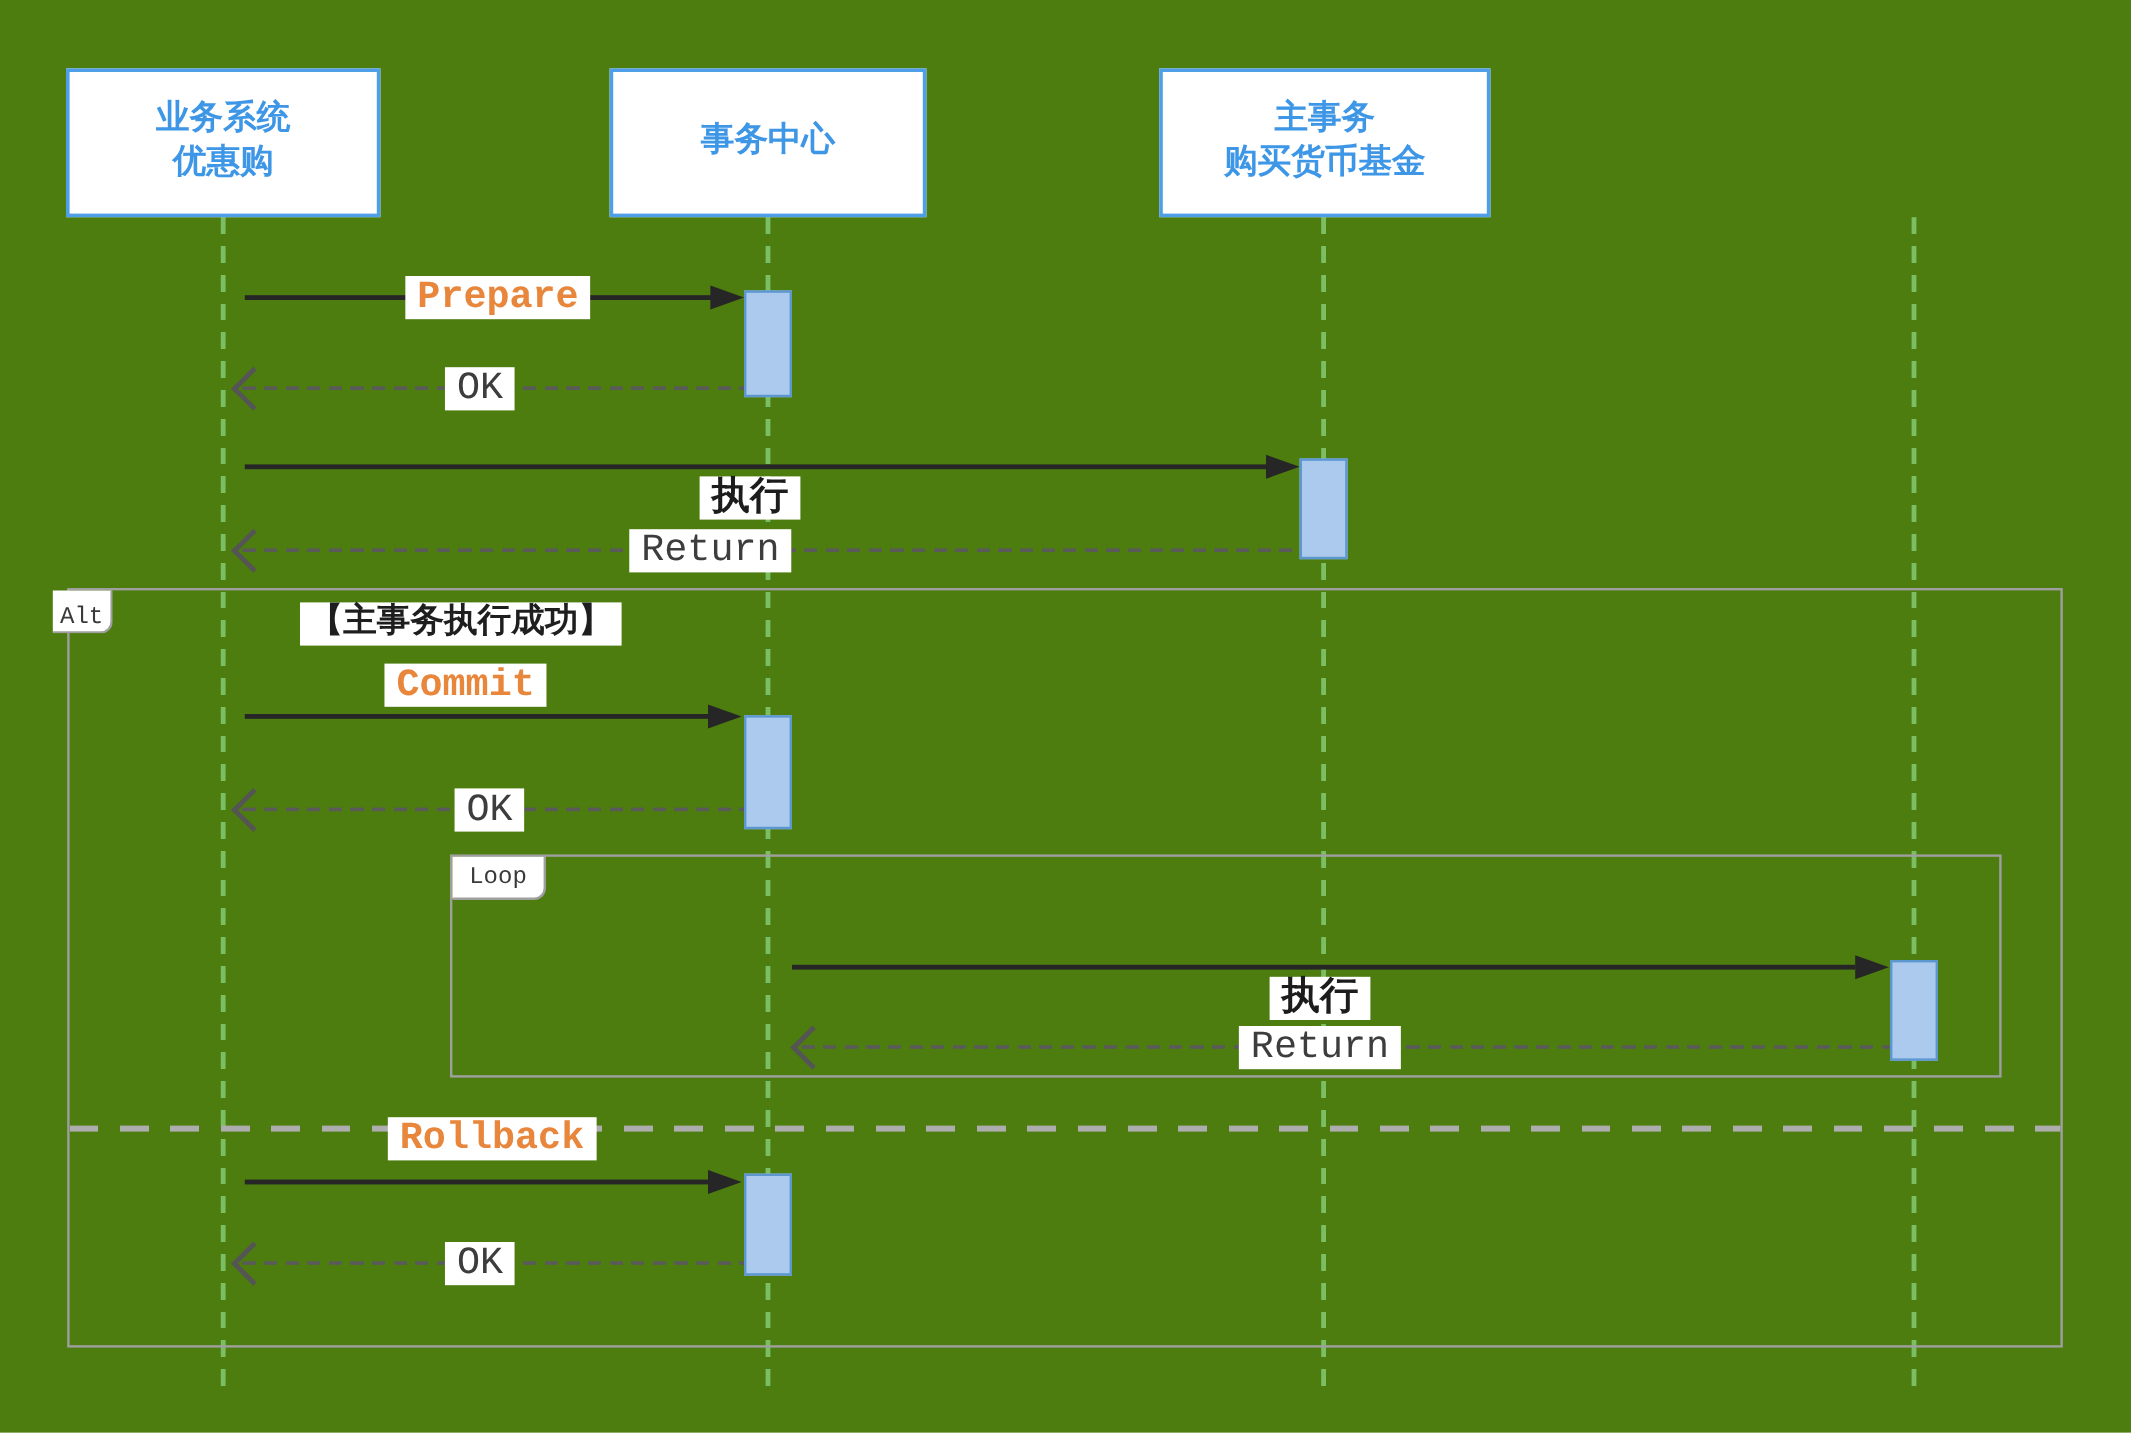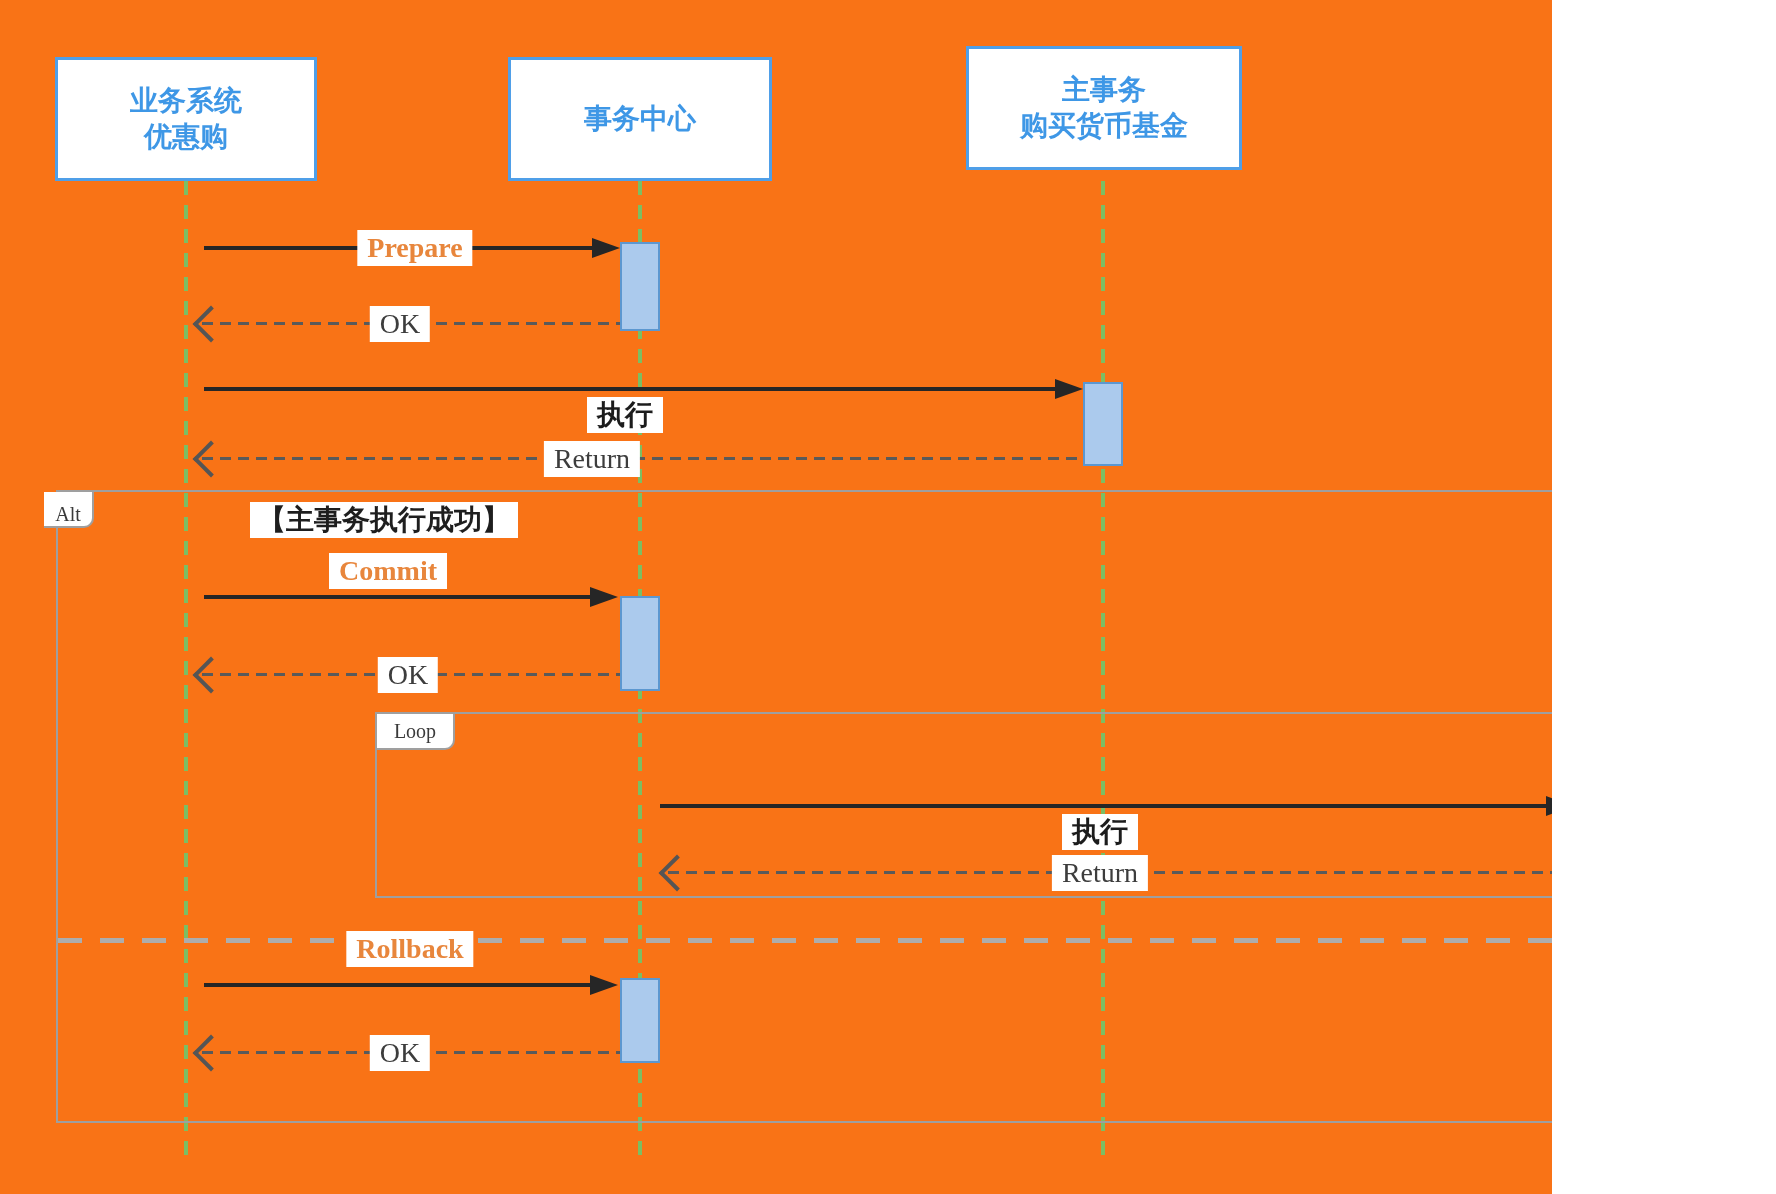--- a/index.html
+++ b/index.html
@@ -1,18 +1,18 @@
 <!DOCTYPE html>
 <html><head>
 <meta charset="utf-8">
 <style>
   html,body{margin:0;padding:0;background:#ffffff;}
   #canvas{
-    position:relative;width:1552px;height:1194px;background:#f97316;overflow:hidden;
-    font-family:Liberation Serif, serif;
+    position:relative;width:1776px;height:1194px;background:#4d7c0f;overflow:hidden;
+    font-family:Liberation Mono, monospace;
   }
   .pbox{
     position:absolute;box-sizing:border-box;border:3px solid #4f9fe8;background:#ffffff;
     display:flex;flex-direction:column;align-items:center;justify-content:center;
     color:#3e97e6;font-weight:bold;font-size:28px;line-height:36px;text-align:center;z-index:2;
   }
   .lifeline{
     position:absolute;width:4px;z-index:0;
     background:repeating-linear-gradient(to bottom,#7cbe63 0px,#7cbe63 14px,transparent 14px,transparent 24px);
   }
@@ -44,21 +44,21 @@
   .head-solid{
     position:absolute;width:0;height:0;z-index:3;
     border-top:10px solid transparent;border-bottom:10px solid transparent;border-left:28px solid #262626;
   }
   .head-open{
     position:absolute;width:22px;height:22px;z-index:3;
     border-left:4px solid #555555;border-bottom:4px solid #555555;transform:rotate(45deg);
   }
   .mlabel{
     position:absolute;z-index:4;transform:translateX(-50%);background:#ffffff;
-    padding:0 10px;white-space:nowrap;font-size:28px;line-height:36px;height:36px;color:#3d3d3d;
+    padding:0 10px;white-space:nowrap;font-size:32px;line-height:36px;height:36px;color:#3d3d3d;
   }
   .mlabel.em{color:#e8863c;font-weight:bold;}
   .mlabel.zh{color:#1c1c1c;font-weight:bold;margin-top:26px;}
 </style>
 </head>
 <body>
 
 <div id="canvas">
 
   <div class="lifeline" style="left:184px;top:181px;height:981px;"></div>
@@ -66,21 +66,21 @@
   <div class="lifeline" style="left:1101px;top:181px;height:981px;"></div>
   <div class="lifeline" style="left:1593px;top:181px;height:981px;"></div>
 
   <div class="pbox" style="left:55px;top:57px;width:262px;height:124px;">
     <span>业务系统</span>
     <span>优惠购</span>
   </div>
   <div class="pbox" style="left:508px;top:57px;width:264px;height:124px;">
     <span>事务中心</span>
   </div>
-  <div class="pbox" style="left:966px;top:46px;width:276px;height:124px;">
+  <div class="pbox" style="left:966px;top:57px;width:276px;height:124px;">
     <span>主事务</span>
     <span>购买货币基金</span>
   </div>
 
   <div class="fragment" style="left:56px;top:490px;width:1663px;height:633px;"></div>
   <div class="tab" style="left:44px;top:492px;width:50px;height:36px;align-items:flex-end;">
     <span>Alt</span>
   </div>
   <div class="condition" style="left:250px;top:502px;">【主事务执行成功】</div>
   <div class="divider" style="left:58px;top:938px;width:1659px;"></div>

